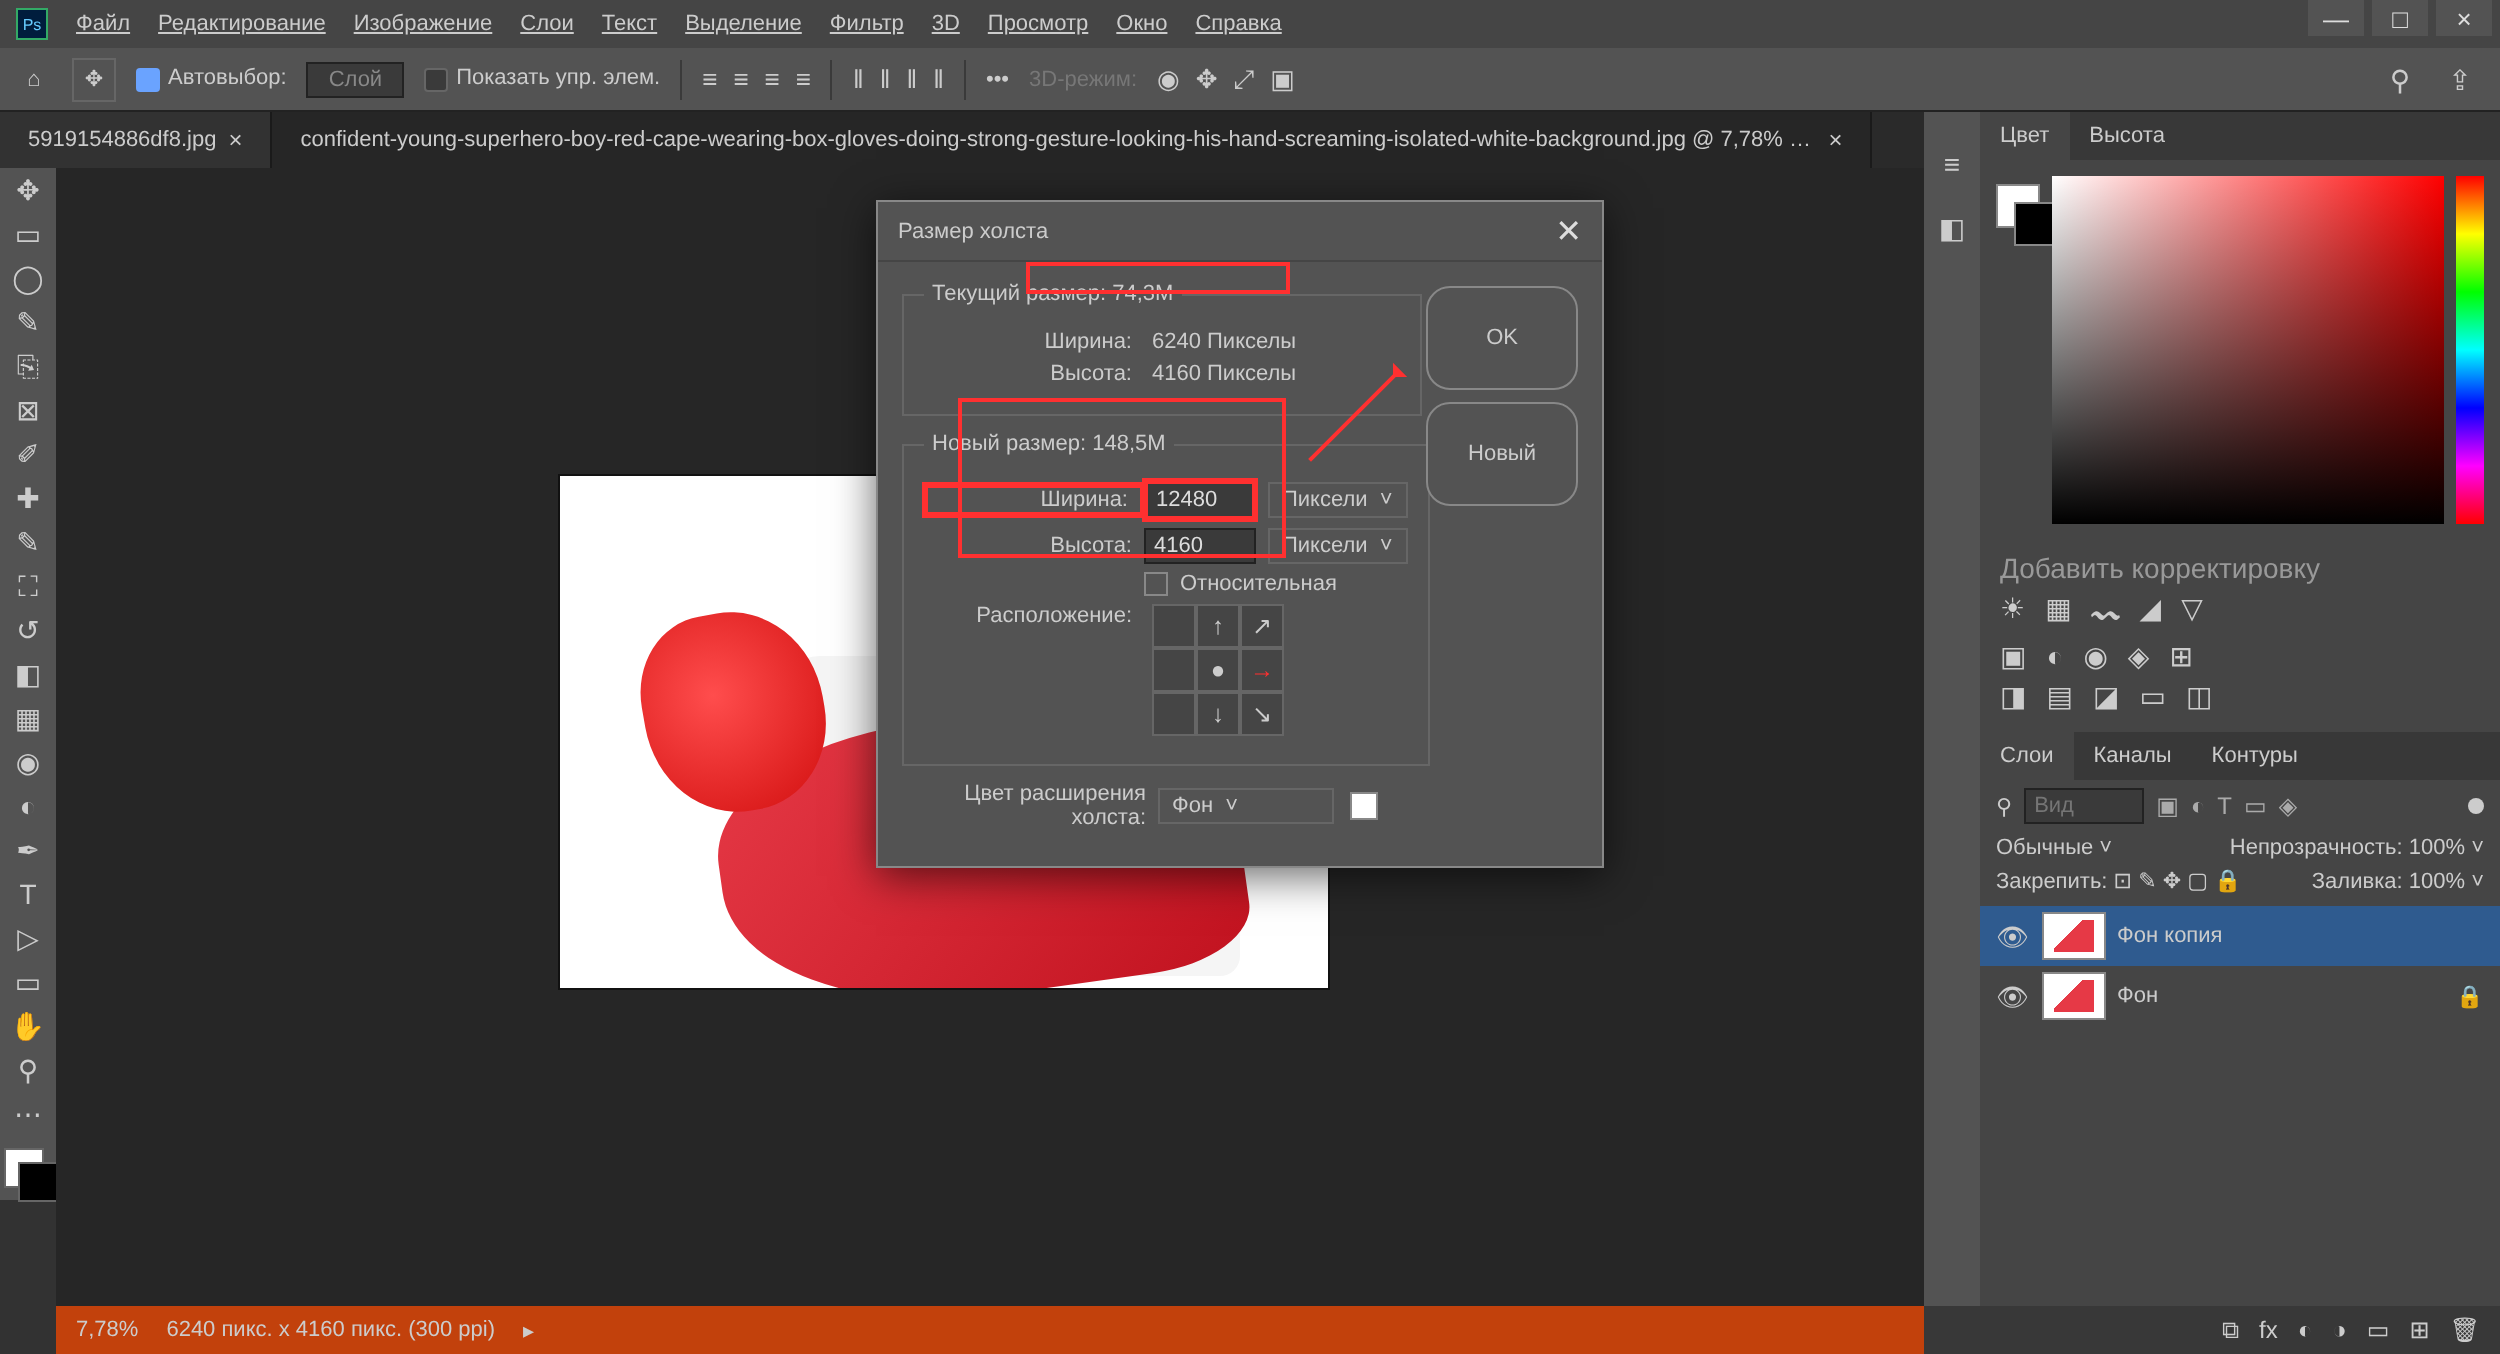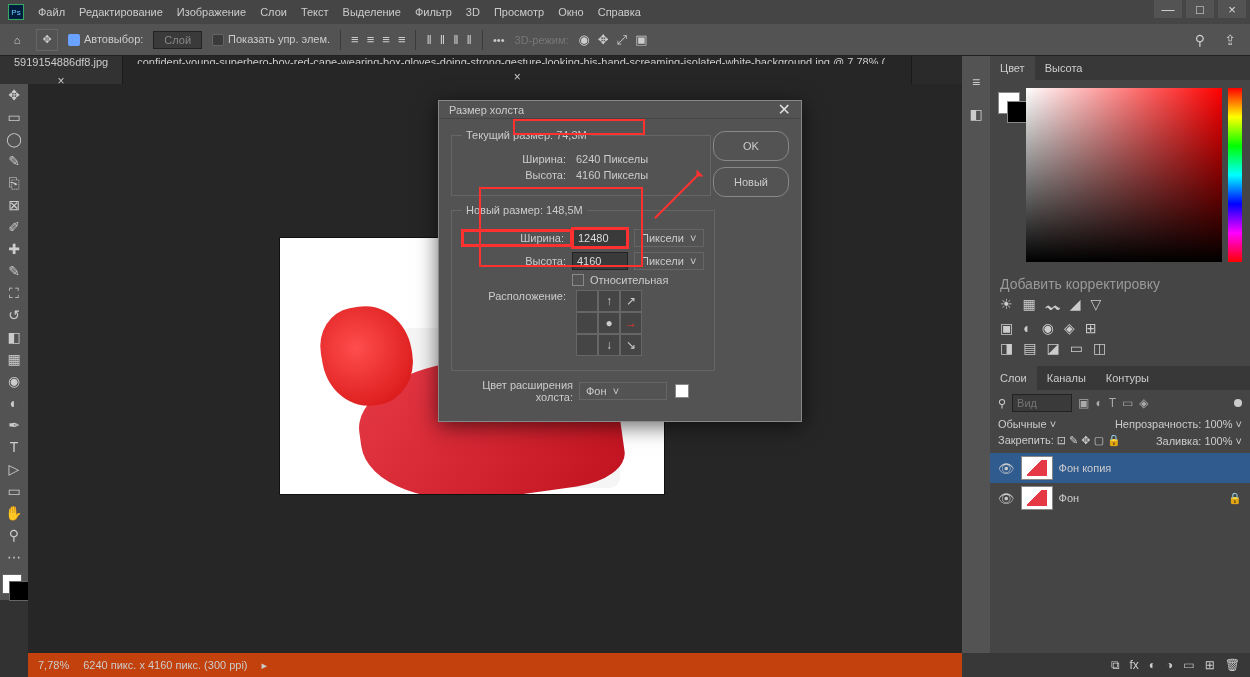--- a/index.html
+++ b/index.html
@@ -1,70 +1,70 @@
 <!DOCTYPE html>
 <html><head>
 <meta charset="utf-8">
 <style>
 * { margin: 0; padding: 0; box-sizing: border-box; font-family: Tahoma, Arial, sans-serif; font-size: 11px; color: #ccc; }
 body { background: #323232; width: 1250px; height: 677px; overflow: hidden; position: relative; }
 
 
 .menubar { height: 24px; background: #454545; display: flex; align-items: center; padding: 0 8px; gap: 14px; }
 .menubar .ps-icon { width: 16px; height: 16px; background: #001d3d; border: 1px solid #3a6; display: flex; align-items: center; justify-content: center; font-size: 8px; color: #6cf; }
-.menubar span { cursor: default; }
+.menubar span { cursor: default; text-decoration: underline; }
 .win-controls { position: absolute; right: 4px; top: 0; display: flex; gap: 4px; }
 .win-controls div { width: 28px; height: 18px; background: #535353; display: flex; align-items: center; justify-content: center; font-size: 13px; color: #ddd; cursor: pointer; }
 
 
 .optbar { height: 32px; background: #535353; display: flex; align-items: center; padding: 0 8px; gap: 10px; border-bottom: 1px solid #222; }
 .optbar .home-icon { width: 18px; height: 18px; display:flex;align-items:center;justify-content:center; }
 .optbar .tool-ic { width: 22px; height: 22px; display:flex;align-items:center;justify-content:center; border:1px solid #666; }
 .optbar .chk { width: 12px; height: 12px; background:#6aa3ff; display:inline-block; margin-right:4px; vertical-align:middle; border-radius:2px; }
 .optbar .sel { background:#3a3a3a; padding:2px 10px; border:1px solid #222; color:#888; }
 .optbar .sep { width:1px; height:20px; background:#3a3a3a; }
 .optbar .icons { display:flex; gap:8px; color:#aaa; }
 .optbar .icons span { font-size:13px; cursor:pointer; }
 .right-icons { position:absolute; right:8px; top:28px; display:flex; gap:6px; }
 .right-icons div { width:24px; height:24px; background:#535353; display:flex; align-items:center; justify-content:center; font-size:14px; }
 
 
 .tabbar { height: 28px; background: #2a2a2a; display:flex; align-items:stretch; }
-.tab { padding: 0 14px; display:flex; align-items:center; gap:6px; background:#323232; border-right:1px solid #1a1a1a; font-size:10px; color:#aaa; max-width:800px;flex-direction:column; }
+.tab { padding: 0 14px; display:flex; align-items:center; gap:6px; background:#323232; border-right:1px solid #1a1a1a; font-size:10px; color:#aaa; max-width:800px; }
 .tab .close { font-size:12px; cursor:pointer; }
 
 
 .tools { position:absolute; left:0; top:84px; width:28px; background:#535353; display:flex; flex-direction:column; }
 .tools .t { height:22px; display:flex; align-items:center; justify-content:center; font-size:14px; cursor:pointer; }
 .tools .swatch { margin:6px 2px; width:20px; height:20px; background:#fff; border:1px solid #666; position:relative; }
 .tools .swatch::after { content:''; position:absolute; left:6px; top:6px; width:18px; height:18px; background:#000; border:1px solid #666; }
 
 
 .canvas-area { position:absolute; left:28px; top:84px; right:288px; bottom:24px; background:#262626; overflow:hidden; }
 .canvas { position:absolute; left:252px; top:154px; width:384px; height:256px; background:#fff; box-shadow:0 0 0 1px #111; overflow:hidden; }
 .cape { position:absolute; left:80px; top:120px; width:260px; height:140px; background:linear-gradient(135deg,#e63946,#c1121f); border-radius:40% 30% 20% 50%; transform:rotate(-8deg); }
 .head { position:absolute; left:200px; top:20px; width:110px; height:110px; background:#1a1a1a; border-radius:50% 40% 30% 50%; }
 .shirt { position:absolute; left:110px; top:90px; width:230px; height:160px; background:#f5f5f5; border-radius:20px 40px 10px 30px; }
 .glove { position:absolute; left:42px; top:68px; width:90px; height:100px; background:radial-gradient(circle at 40% 40%,#ff4d4d,#d20f0f); border-radius:40% 50% 45% 50%; transform:rotate(-10deg); }
 .collar { position:absolute; left:188px; top:78px; width:120px; height:50px; background:#e63946; border-radius:40% 60% 20% 40%; }
 
 
 .dialog { position:absolute; left:438px; top:100px; width:364px; background:#535353; border:1px solid #888; box-shadow:0 4px 20px rgba(0,0,0,.6); }
-.dialog .dtitle { height:18px; background:#535353; display:flex; align-items:center; justify-content:space-between; padding:0 10px; border-bottom:1px solid #454545; }
+.dialog .dtitle { height:30px; background:#535353; display:flex; align-items:center; justify-content:space-between; padding:0 10px; border-bottom:1px solid #454545; }
 .dialog .dtitle .x { font-size:16px; cursor:pointer; color:#ddd; }
 .dialog .body { padding:10px 12px 14px; position:relative; }
 .dialog fieldset { border:1px solid #666; padding:8px 10px 10px; margin-bottom:8px; }
 .dialog legend { padding:0 4px; font-size:11px; }
 .row { display:flex; align-items:center; margin:4px 0; }
 .row .lbl { width:110px; text-align:right; padding-right:6px; }
 .row .val { padding:0 4px; }
 .row input.txt { width:56px; background:#3a3a3a; border:1px solid #222; color:#ddd; padding:2px 4px; }
 .row .sel2 { background:#535353; border:1px solid #666; padding:2px 6px; width:70px; display:inline-block; }
 .buttons { position:absolute; right:12px; top:12px; display:flex; flex-direction:column; gap:6px; }
-.buttons button { background:#535353; border:1px solid #888; border-radius:12px; padding:8px 20px; cursor:pointer; }
+.buttons button { background:#535353; border:1px solid #888; border-radius:12px; padding:19px 20px; cursor:pointer; }
 .chk2 { width:12px; height:12px; border:1px solid #888; display:inline-block; vertical-align:middle; }
 .anchor { display:grid; grid-template-columns:repeat(3,22px); grid-template-rows:repeat(3,22px); gap:0; margin-left:4px; background:#454545; }
 .anchor div { border:1px solid #666; display:flex; align-items:center; justify-content:center; font-size:12px; cursor:pointer; }
 .highlight { border:2px solid #ff3030 !important; outline:1px solid #ff3030; }
 .hl-box { position:absolute; border:2px solid #ff3030; pointer-events:none; }
 .arrow-ann { position:absolute; width:2px; height:60px; background:#ff3030; transform:rotate(45deg); }
 .arrow-ann::after { content:''; position:absolute; top:-4px; left:-4px; border:5px solid transparent; border-bottom-color:#ff3030; transform:rotate(180deg); }
 .swatch-sm { width:14px; height:14px; background:#fff; border:1px solid #888; display:inline-block; vertical-align:middle; }
 
 

